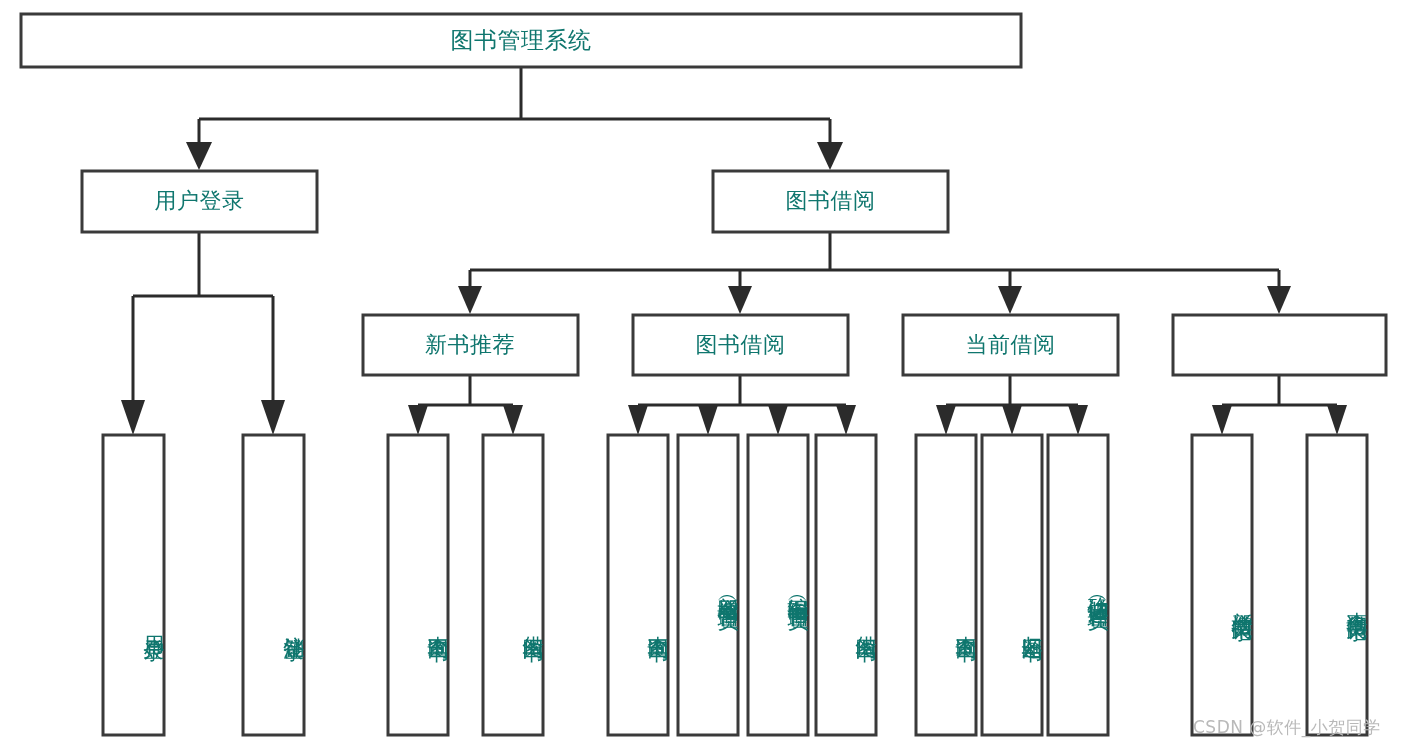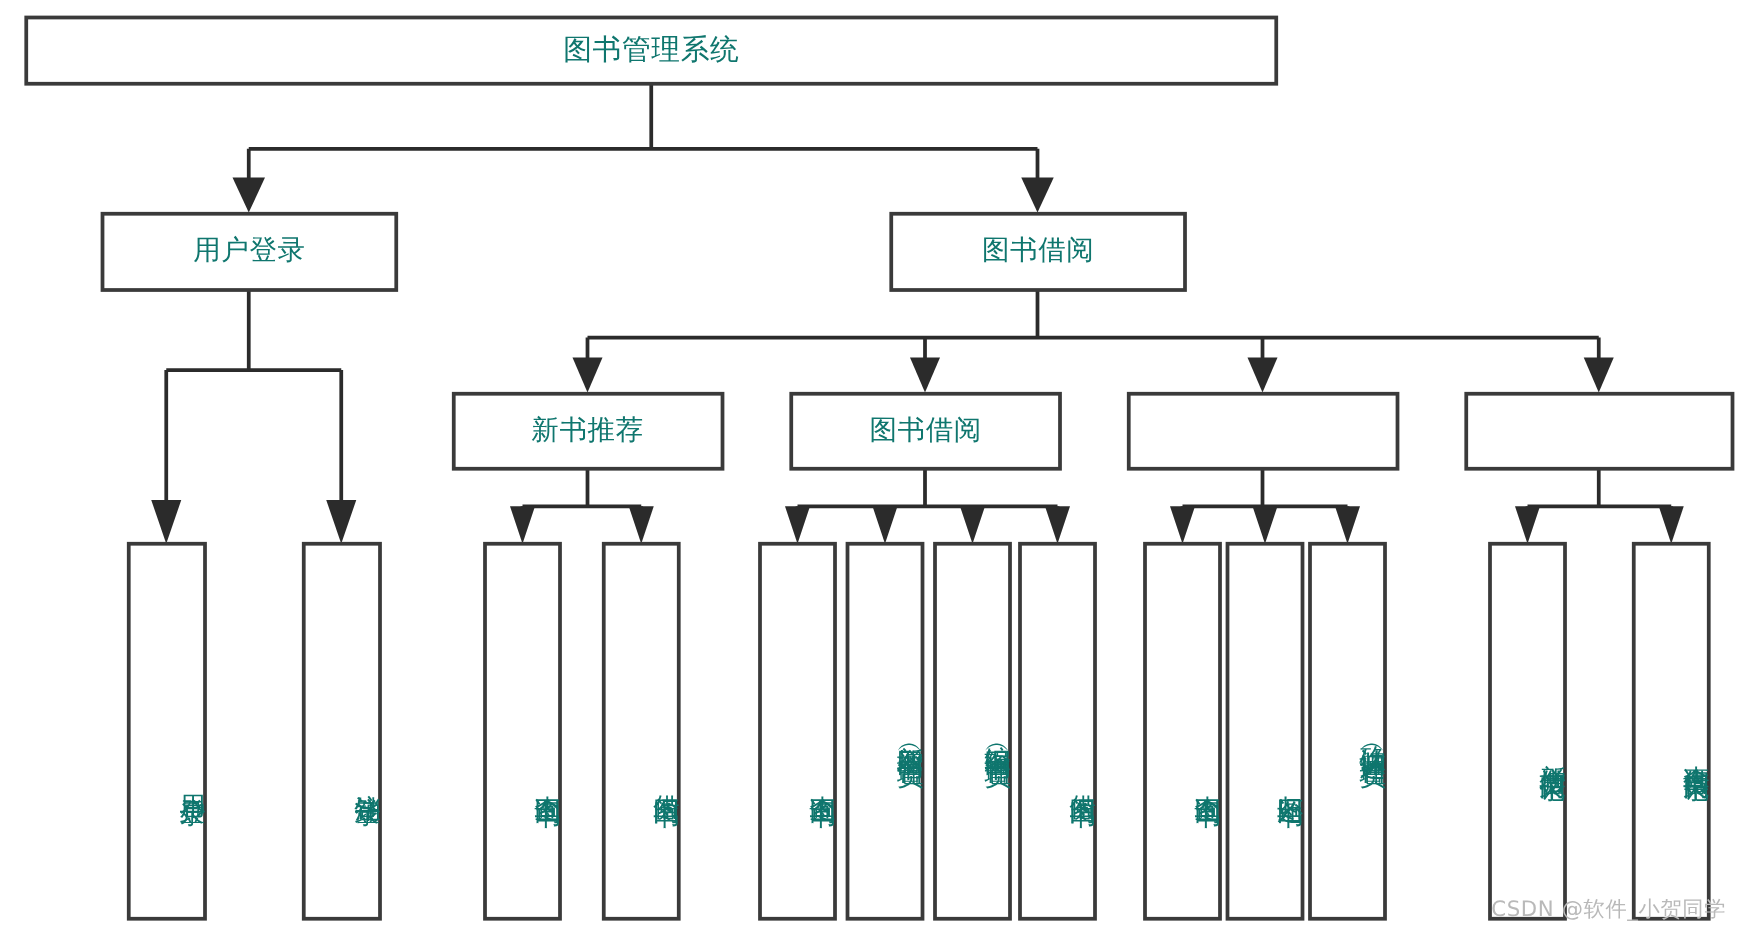--- a/index.html
+++ b/index.html
@@ -157,20 +157,21 @@
     </g>
   </svg>
 
   <div class="node-label title" style="left:21px; top:14px; width:1000px; height:53px;">图书管理系统</div>
 
   <div class="node-label" style="left:82px; top:171px; width:235px; height:61px;">用户登录</div>
   <div class="node-label" style="left:713px; top:171px; width:235px; height:61px;">图书借阅</div>
 
   <div class="node-label" style="left:363px; top:315px; width:214px; height:60px;">新书推荐</div>
   <div class="node-label" style="left:633px; top:315px; width:215px; height:60px;">图书借阅</div>
+  <div class="node-label" style="left:903px; top:315px; width:215px; height:60px;">当前借阅</div>
 
   <div class="node-label vertical" style="left:103px; top:510px; width:61px; height:225px;">用户登录</div>
   <div class="node-label vertical" style="left:243px; top:510px; width:61px; height:225px;">注销登录</div>
 
   <div class="node-label vertical" style="left:388px; top:510px; width:60px; height:225px;">查询图书</div>
   <div class="node-label vertical" style="left:483px; top:510px; width:60px; height:225px;">借阅图书</div>
 
   <div class="node-label vertical" style="left:608px; top:510px; width:60px; height:225px;">查询图书</div>
   <div class="node-label vertical" style="left:678px; top:443px; width:60px; height:292px;">新增图书（管理员）</div>
   <div class="node-label vertical" style="left:748px; top:443px; width:60px; height:292px;">编辑图书（管理员）</div>

